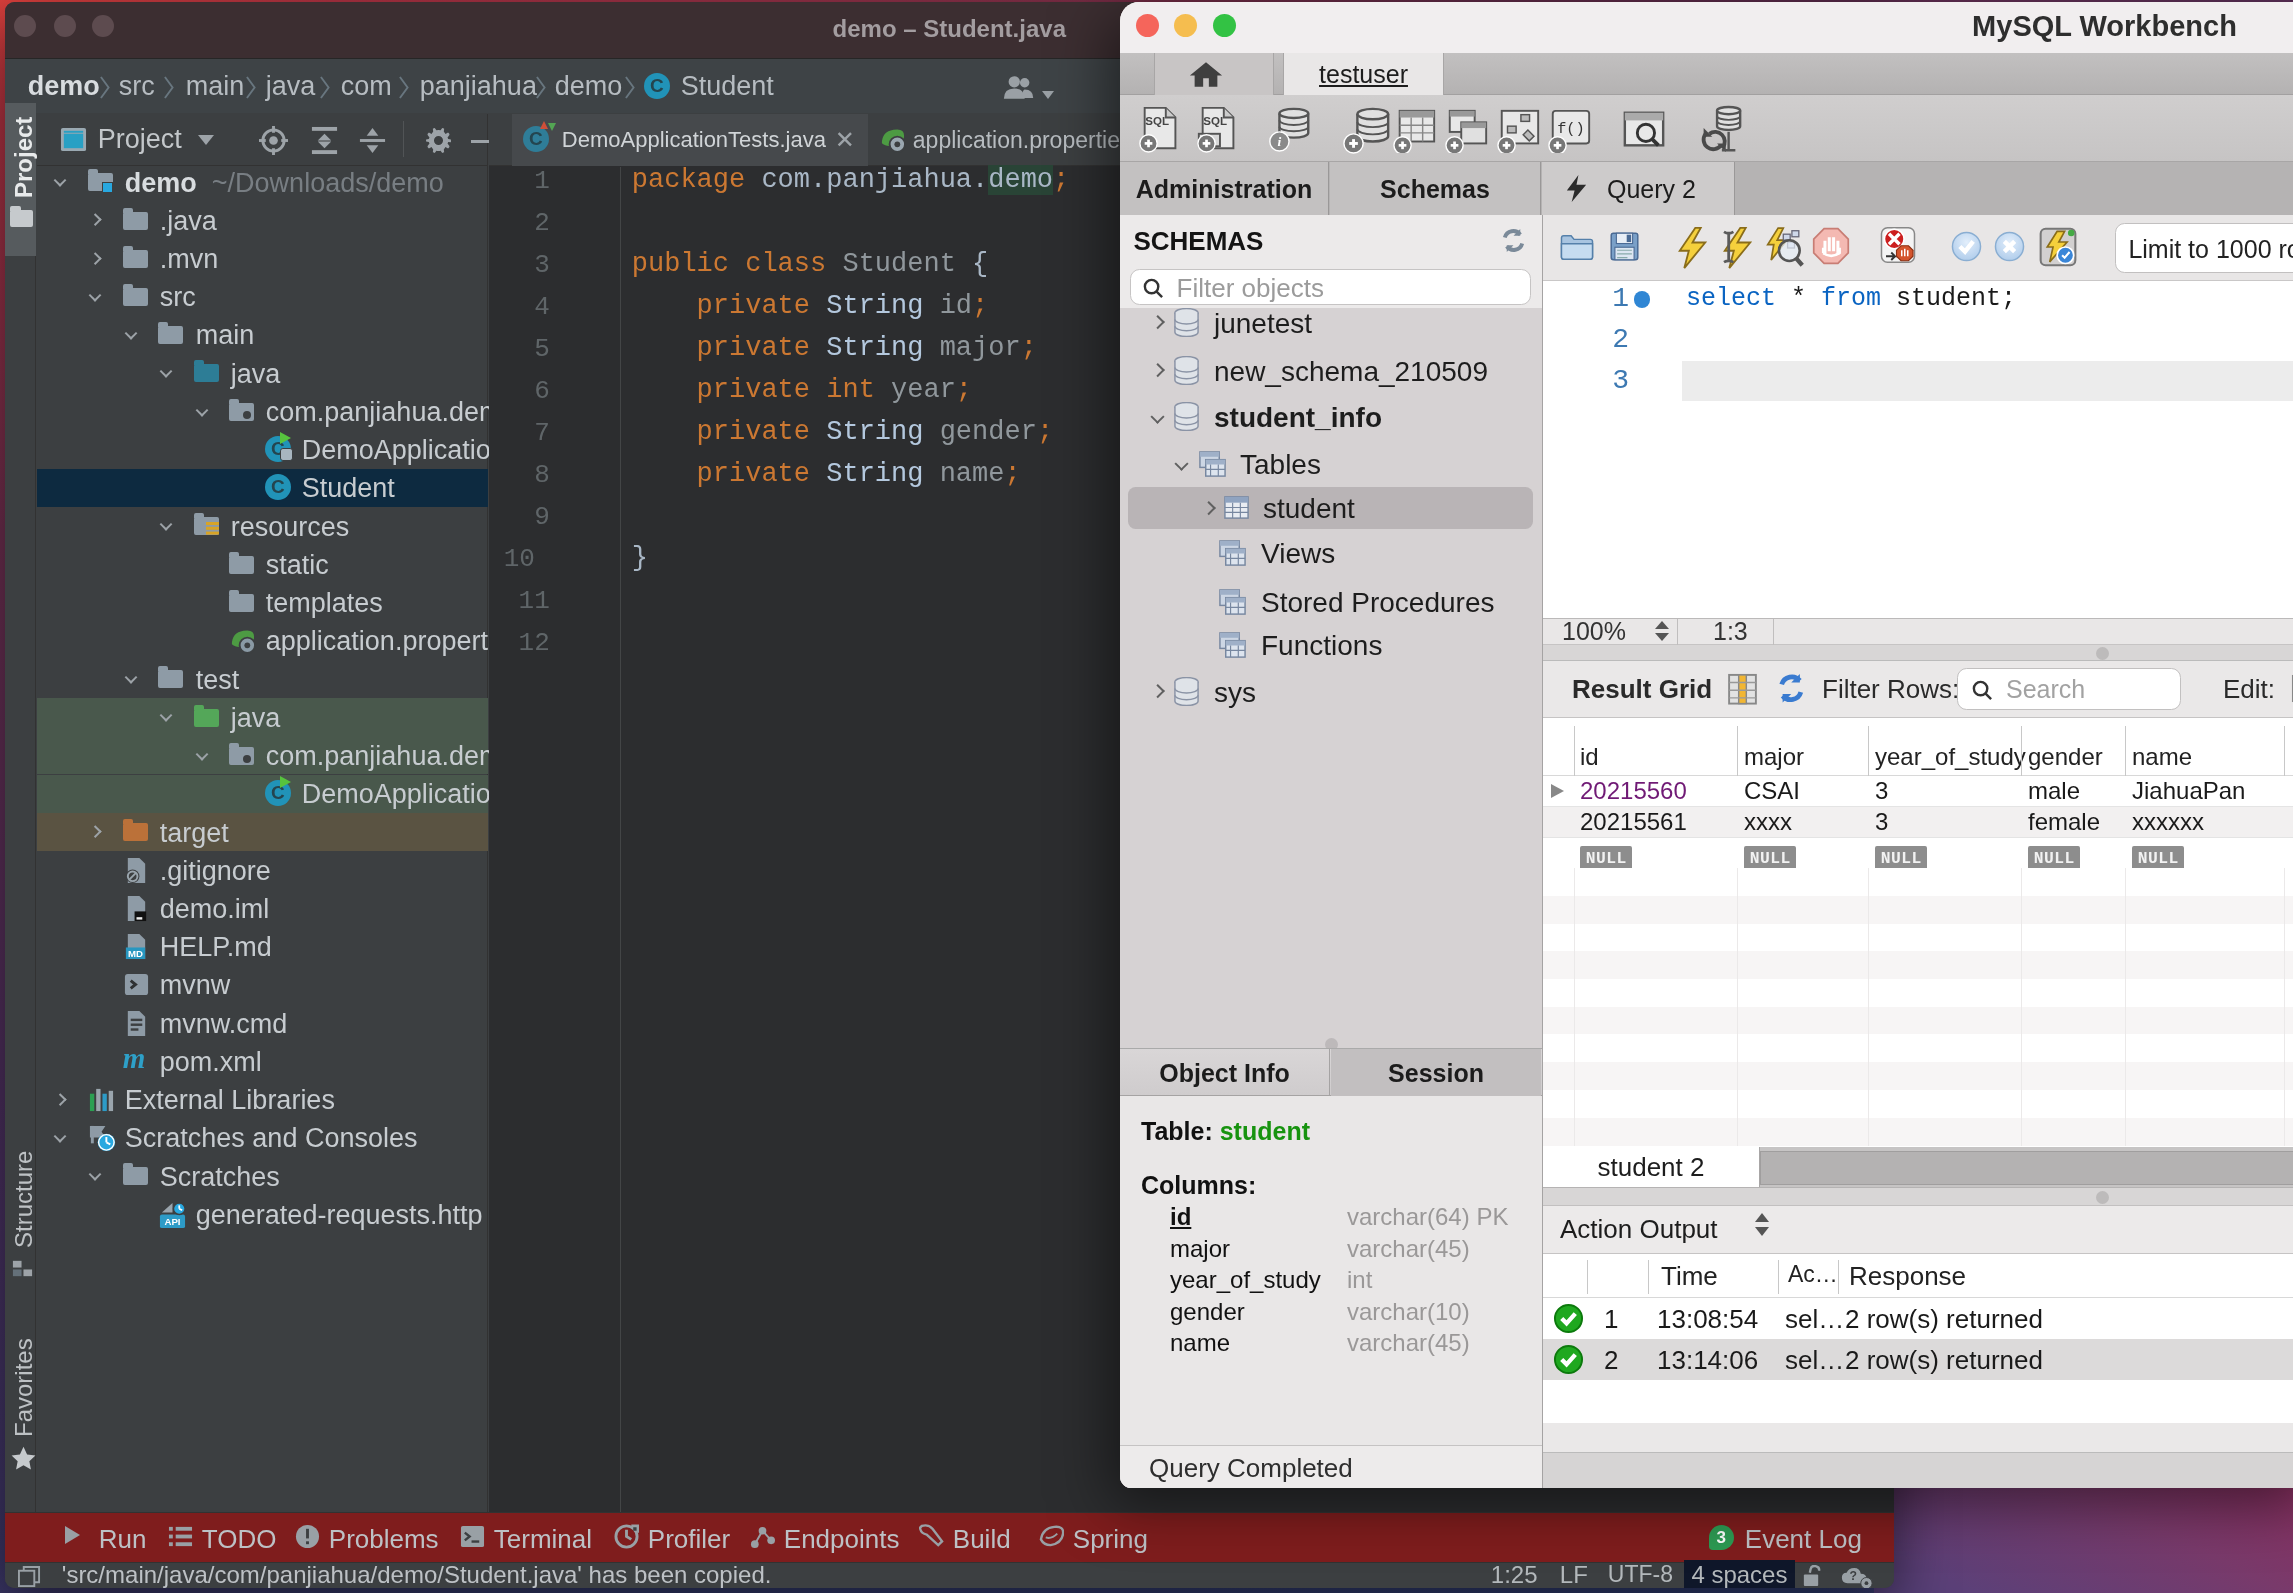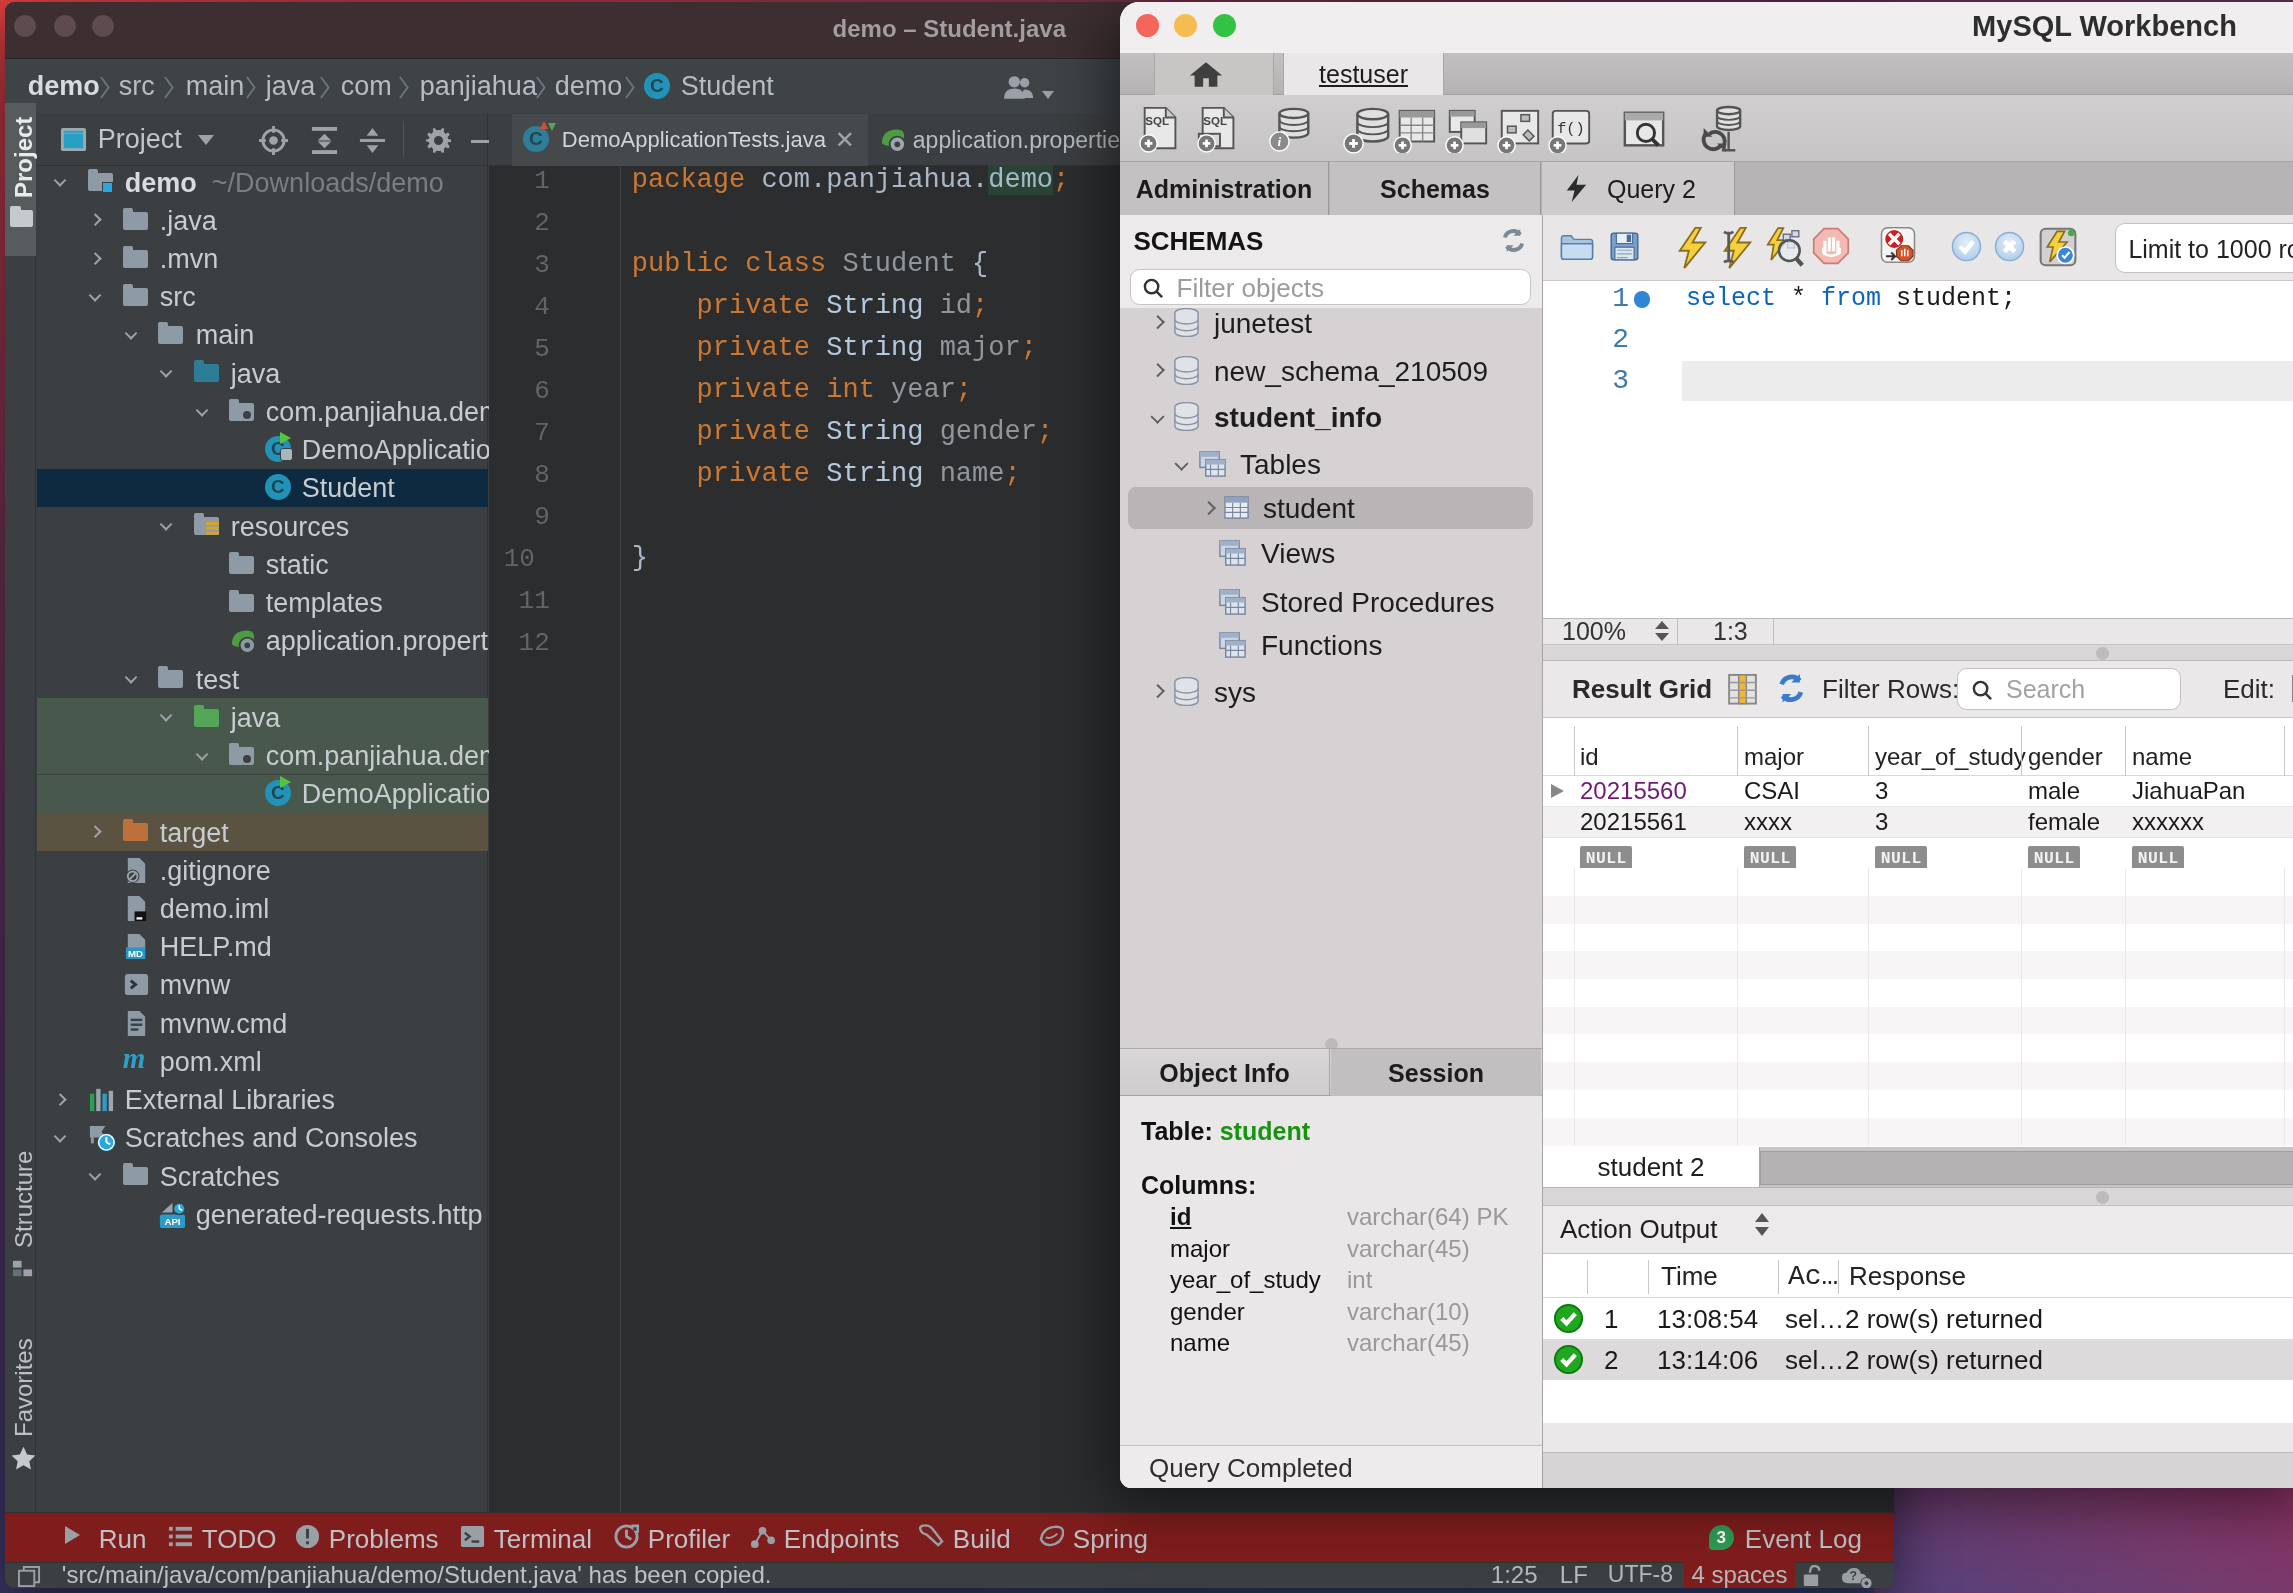--- a/index.html
+++ b/index.html
@@ -355,21 +355,21 @@
 </div>
 <div style="position:absolute;left:0;top:1560px;width:1889px;height:26px;background:#3c3f41;border-top:1px solid #323232;">
 <svg style="position:absolute;left:12.4px;top:1.9px;" width="25" height="23" viewBox="0 0 26 24">
         <rect x="2" y="6" width="16" height="16" fill="none" stroke="#99a0a5" stroke-width="2"></rect>
         <path d="M7 6 V2 H23 V18 H18" fill="none" stroke="#99a0a5" stroke-width="2"></path>
       </svg>
 <div style="position:absolute;left:57px;top:-1.9px;font-size:24px;color:#bdc1c5;">'src/main/java/com/panjiahua/demo/Student.java' has been copied.</div>
 <div style="position:absolute;left:1486px;top:-1.9px;font-size:24px;color:#b3b8bb;">1:25</div>
 <div style="position:absolute;left:1555px;top:-1.9px;font-size:24px;color:#b3b8bb;">LF</div>
 <div style="position:absolute;left:1603px;top:-1.9px;font-size:23px;color:#b3b8bb;">UTF-8</div>
-<div style="position:absolute;left:1679px;top:-2.9px;height:29px;padding:0 7.6px;background:#7f1d1d;font-size:24px;color:#b3b8bb;line-height:29px;">4 spaces</div>
+<div style="position:absolute;left:1679px;top:-2.9px;height:29px;padding:0 7.6px;background:#0f172a;font-size:24px;color:#b3b8bb;line-height:29px;">4 spaces</div>
 <svg style="position:absolute;left:1796px;top:1.9px;" width="21" height="23" viewBox="0 0 22 24">
         <rect x="3" y="10" width="15" height="12" rx="1" fill="#99a0a5"></rect>
         <path d="M7 10 V6 Q7 2 11.5 2 Q16 2 16 6" fill="none" stroke="#99a0a5" stroke-width="2.5" transform="translate(3,-1) rotate(12 11 6)"></path>
       </svg>
 <svg style="position:absolute;left:1835px;top:2.9px;font-size:28px" width="34" height="23" viewBox="0 0 36 24">
         <path d="M8 18 Q2 18 2 12 Q2 7 7 7 Q9 2 15 2 Q21 2 22 8 Q28 8 28 13 Q28 18 22 18Z" fill="#99a0a5"></path>
         <text x="14" y="15" font-size="13" font-weight="bold" fill="#3c3f41" text-anchor="middle" font-family="Liberation Sans">?</text>
         <circle cx="28" cy="18" r="6" fill="#99a0a5" stroke="#3c3f41" stroke-width="1"></circle>
         <circle cx="28" cy="18" r="2" fill="#3c3f41"></circle>
       </svg>
@@ -829,21 +829,21 @@
       </div>
 <div style="position:absolute;left:0;top:991px;width:773px;height:48px;background:#eceaea;border-bottom:1px solid #c6c4c4;">
 <div style="position:absolute;left:17px;top:8.6px;font-size:26px;color:#1d1d1d;">Action Output</div>
 <div style="position:absolute;left:212px;top:7.6px;">
           <div style="width:0;height:0;border-left:7.6px solid transparent;border-right:7.6px solid transparent;border-bottom:9.6px solid #555;"></div>
           <div style="width:0;height:0;border-left:7.6px solid transparent;border-right:7.6px solid transparent;border-top:9.6px solid #555;margin-top:4.8px;"></div>
         </div>
 </div>
 <div style="position:absolute;left:0;top:1039px;width:773px;height:44px;background:#fff;border-bottom:1px solid #d8d8d8;">
 <div style="position:absolute;left:118px;top:7.6px;font-size:26px;color:#222;">Time</div>
-<div style="position:absolute;left:245px;top:7.6px;font-size:28px;color:#222;font-family:Liberation Mono, monospace;">Ac…</div>
+<div style="position:absolute;left:245px;top:7.6px;font-size:23px;color:#222;">Ac…</div>
 <div style="position:absolute;left:306px;top:7.6px;font-size:26px;color:#222;">Response</div>
 <div style="position:absolute;left:44px;top:5.7px;width:1px;height:34px;background:#c8c8c8;"></div>
 <div style="position:absolute;left:105px;top:5.7px;width:1px;height:34px;background:#c8c8c8;"></div>
 <div style="position:absolute;left:235px;top:5.7px;width:1px;height:34px;background:#c8c8c8;"></div>
 <div style="position:absolute;left:295px;top:5.7px;width:1px;height:34px;background:#c8c8c8;"></div>
 </div>
 <div style="position:absolute;left:0;top:1083px;width:773px;height:41px;background:#ffffff;"></div>
 <svg style="position:absolute;left:9.6px;top:1088px;" width="31" height="31" viewBox="0 0 32 32">
         <circle cx="16" cy="16" r="14" fill="#1fa81f" stroke="#0c7a0c" stroke-width="2"></circle>
         <path d="M9 16 L14 21 L23 11" stroke="#fff" stroke-width="4.5" fill="none"></path>

